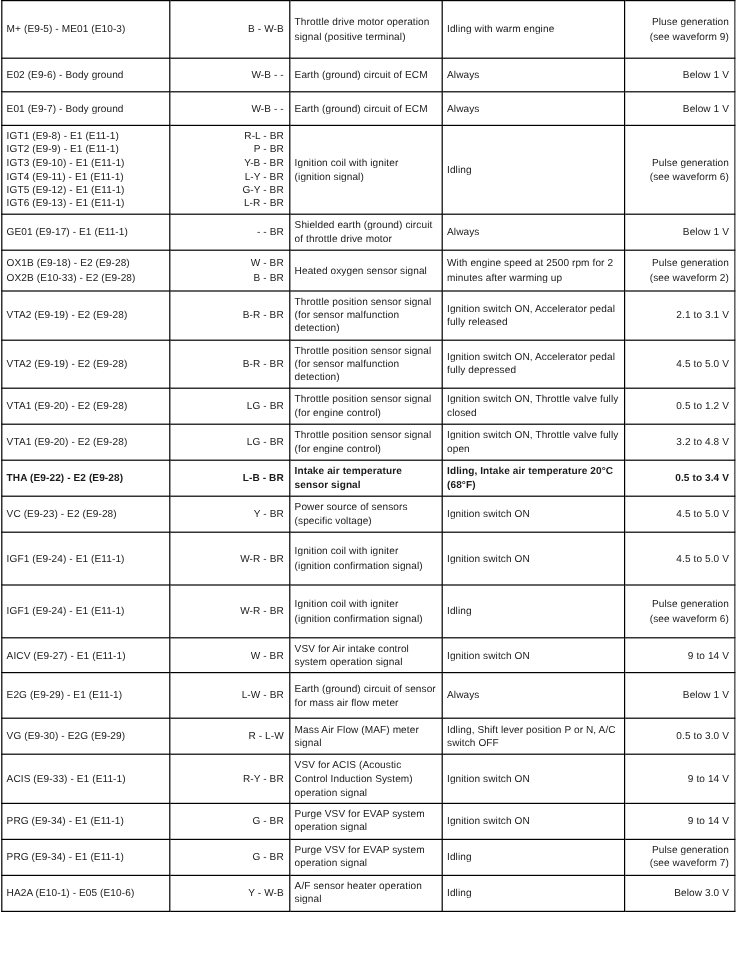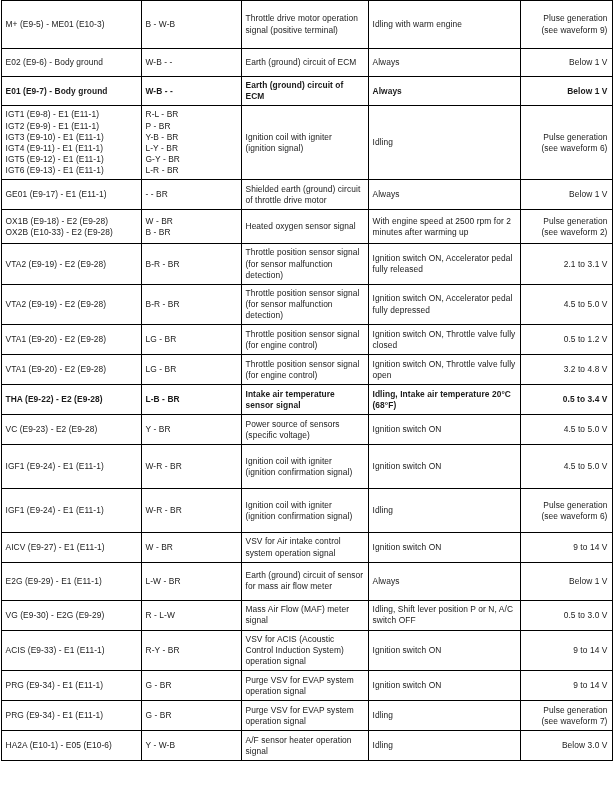--- a/index.html
+++ b/index.html
@@ -34,21 +34,21 @@
     line-height: 1.33;
     padding: 3px 4px;
     vertical-align: middle;
     letter-spacing: 0.01em;
   }
   td.cell-terminal {
     text-align: left;
     padding-left: 6px;
   }
   td.cell-wiring {
-    text-align: left;
+    text-align: right;
   }
   td.cell-desc {
     text-align: left;
     padding-left: 5px;
   }
   td.cell-cond {
     text-align: left;
     padding-left: 5px;
   }
   td.cell-spec {
@@ -78,21 +78,21 @@
         <td class="cell-cond"><span>Idling with warm engine</span></td>
         <td class="cell-spec"><span>Pluse generation (see waveform 9)</span></td>
       </tr>
       <tr style="height: 28px;">
         <td class="cell-terminal"><span>E02 (E9-6) - Body ground</span></td>
         <td class="cell-wiring"><span>W-B - -</span></td>
         <td class="cell-desc"><span>Earth (ground) circuit of ECM</span></td>
         <td class="cell-cond"><span>Always</span></td>
         <td class="cell-spec"><span>Below 1 V</span></td>
       </tr>
-      <tr style="height: 28px; font-weight: bold;">
+      <tr style="height: 28px;">
         <td class="cell-terminal"><span>E01 (E9-7) - Body ground</span></td>
         <td class="cell-wiring"><span>W-B - -</span></td>
         <td class="cell-desc"><span>Earth (ground) circuit of ECM</span></td>
         <td class="cell-cond"><span>Always</span></td>
         <td class="cell-spec"><span>Below 1 V</span></td>
       </tr>
       <tr style="height: 74px;">
         <td class="cell-terminal">
           <span class="multi-line">IGT1 (E9-8) - E1 (E11-1)
 IGT2 (E9-9) - E1 (E11-1)

